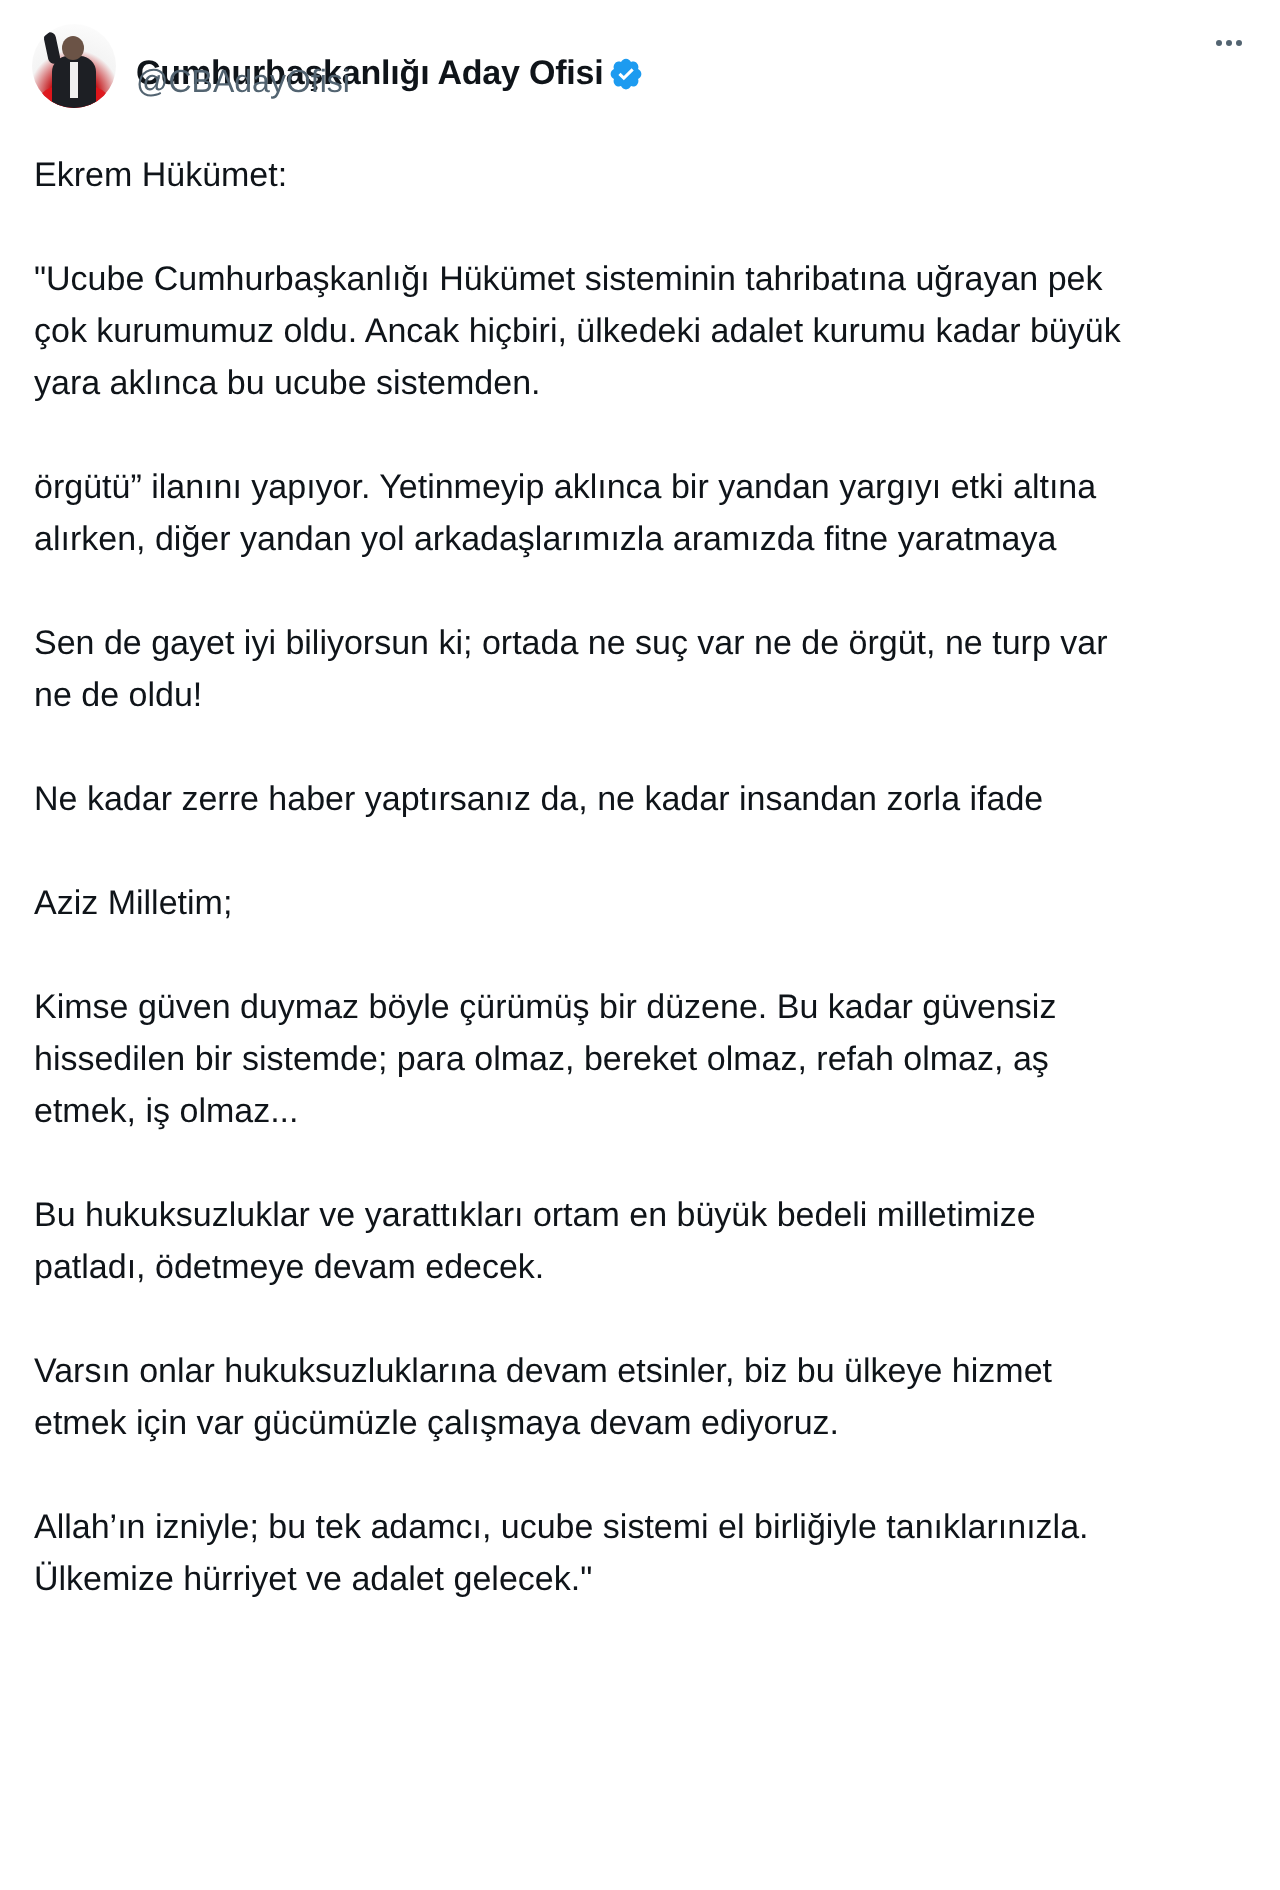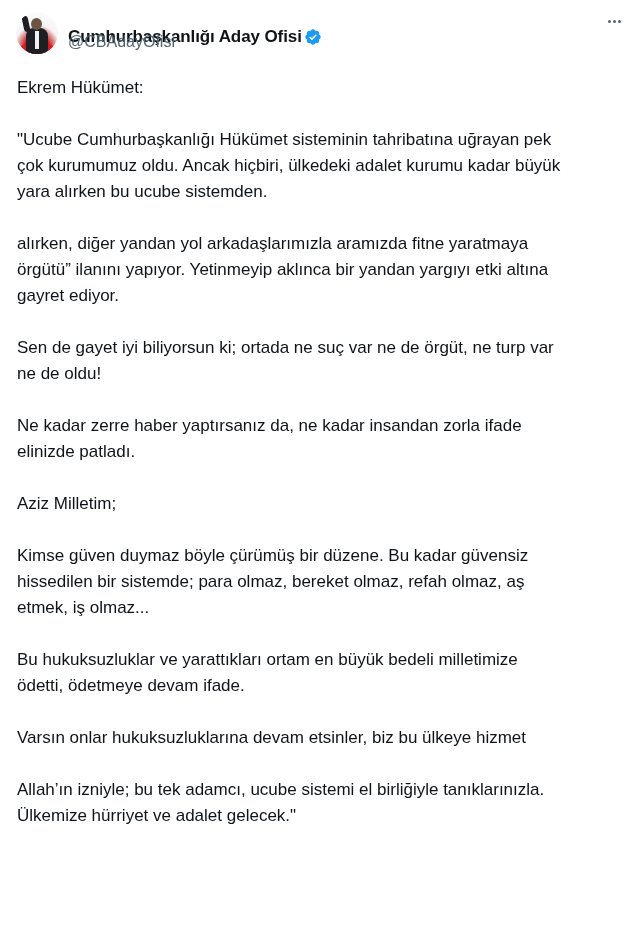--- a/index.html
+++ b/index.html
@@ -154,47 +154,46 @@
   </div>
 </div>
 
 <div class="content" id="tweet-body">
     <div class="para">
       <span class="line">Ekrem Hükümet:</span>
     </div>
     <div class="para">
       <span class="line">"Ucube Cumhurbaşkanlığı Hükümet sisteminin tahribatına uğrayan pek</span>
       <span class="line">çok kurumumuz oldu. Ancak hiçbiri, ülkedeki adalet kurumu kadar büyük</span>
-      <span class="line">yara alırken bu ucube sistemden.</span>
+      <span class="line">yara aklınca bu ucube sistemden.</span>
     </div>
     <div class="para">
+      <span class="line">örgütü” ilanını yapıyor. Yetinmeyip aklınca bir yandan yargıyı etki altına</span>
       <span class="line">alırken, diğer yandan yol arkadaşlarımızla aramızda fitne yaratmaya</span>
-      <span class="line">örgütü” ilanını yapıyor. Yetinmeyip aklınca bir yandan yargıyı etki altına</span>
-      <span class="line">gayret ediyor.</span>
     </div>
     <div class="para">
       <span class="line">Sen de gayet iyi biliyorsun ki; ortada ne suç var ne de örgüt, ne turp var</span>
       <span class="line">ne de oldu!</span>
     </div>
     <div class="para">
       <span class="line">Ne kadar zerre haber yaptırsanız da, ne kadar insandan zorla ifade</span>
-      <span class="line">elinizde patladı.</span>
     </div>
     <div class="para">
       <span class="line">Aziz Milletim;</span>
     </div>
     <div class="para">
       <span class="line">Kimse güven duymaz böyle çürümüş bir düzene. Bu kadar güvensiz</span>
       <span class="line">hissedilen bir sistemde; para olmaz, bereket olmaz, refah olmaz, aş</span>
       <span class="line">etmek, iş olmaz...</span>
     </div>
     <div class="para">
       <span class="line">Bu hukuksuzluklar ve yarattıkları ortam en büyük bedeli milletimize</span>
-      <span class="line">ödetti, ödetmeye devam ifade.</span>
+      <span class="line">patladı, ödetmeye devam edecek.</span>
     </div>
     <div class="para">
       <span class="line">Varsın onlar hukuksuzluklarına devam etsinler, biz bu ülkeye hizmet</span>
+      <span class="line">etmek için var gücümüzle çalışmaya devam ediyoruz.</span>
     </div>
     <div class="para">
       <span class="line">Allah’ın izniyle; bu tek adamcı, ucube sistemi el birliğiyle tanıklarınızla.</span>
       <span class="line">Ülkemize hürriyet ve adalet gelecek."</span>
     </div>
   </div>
 
 </body></html>

